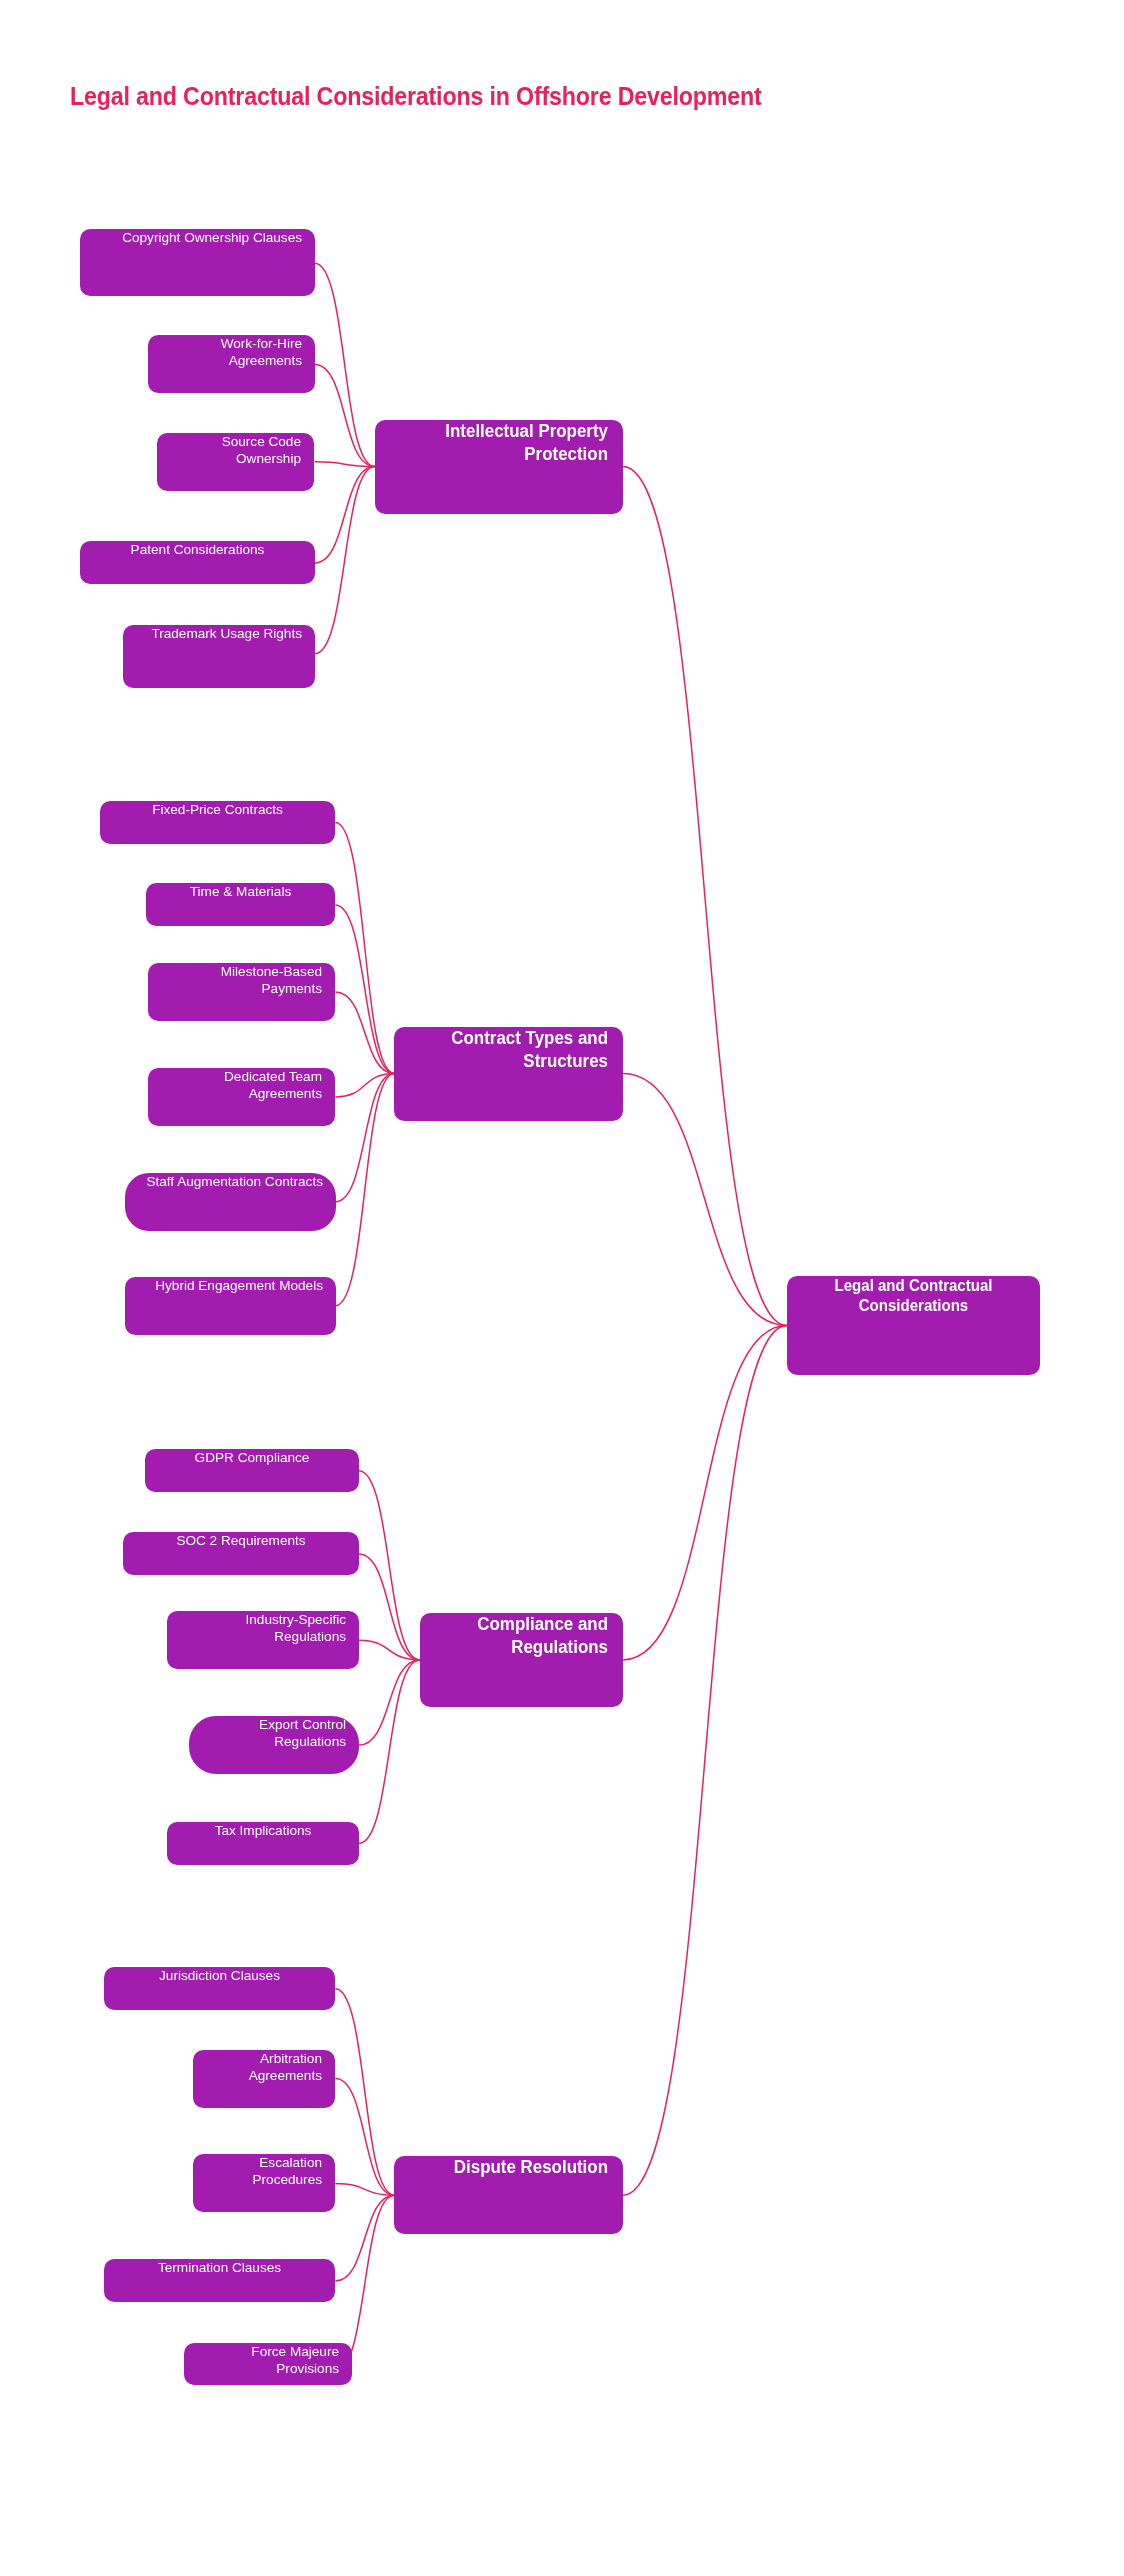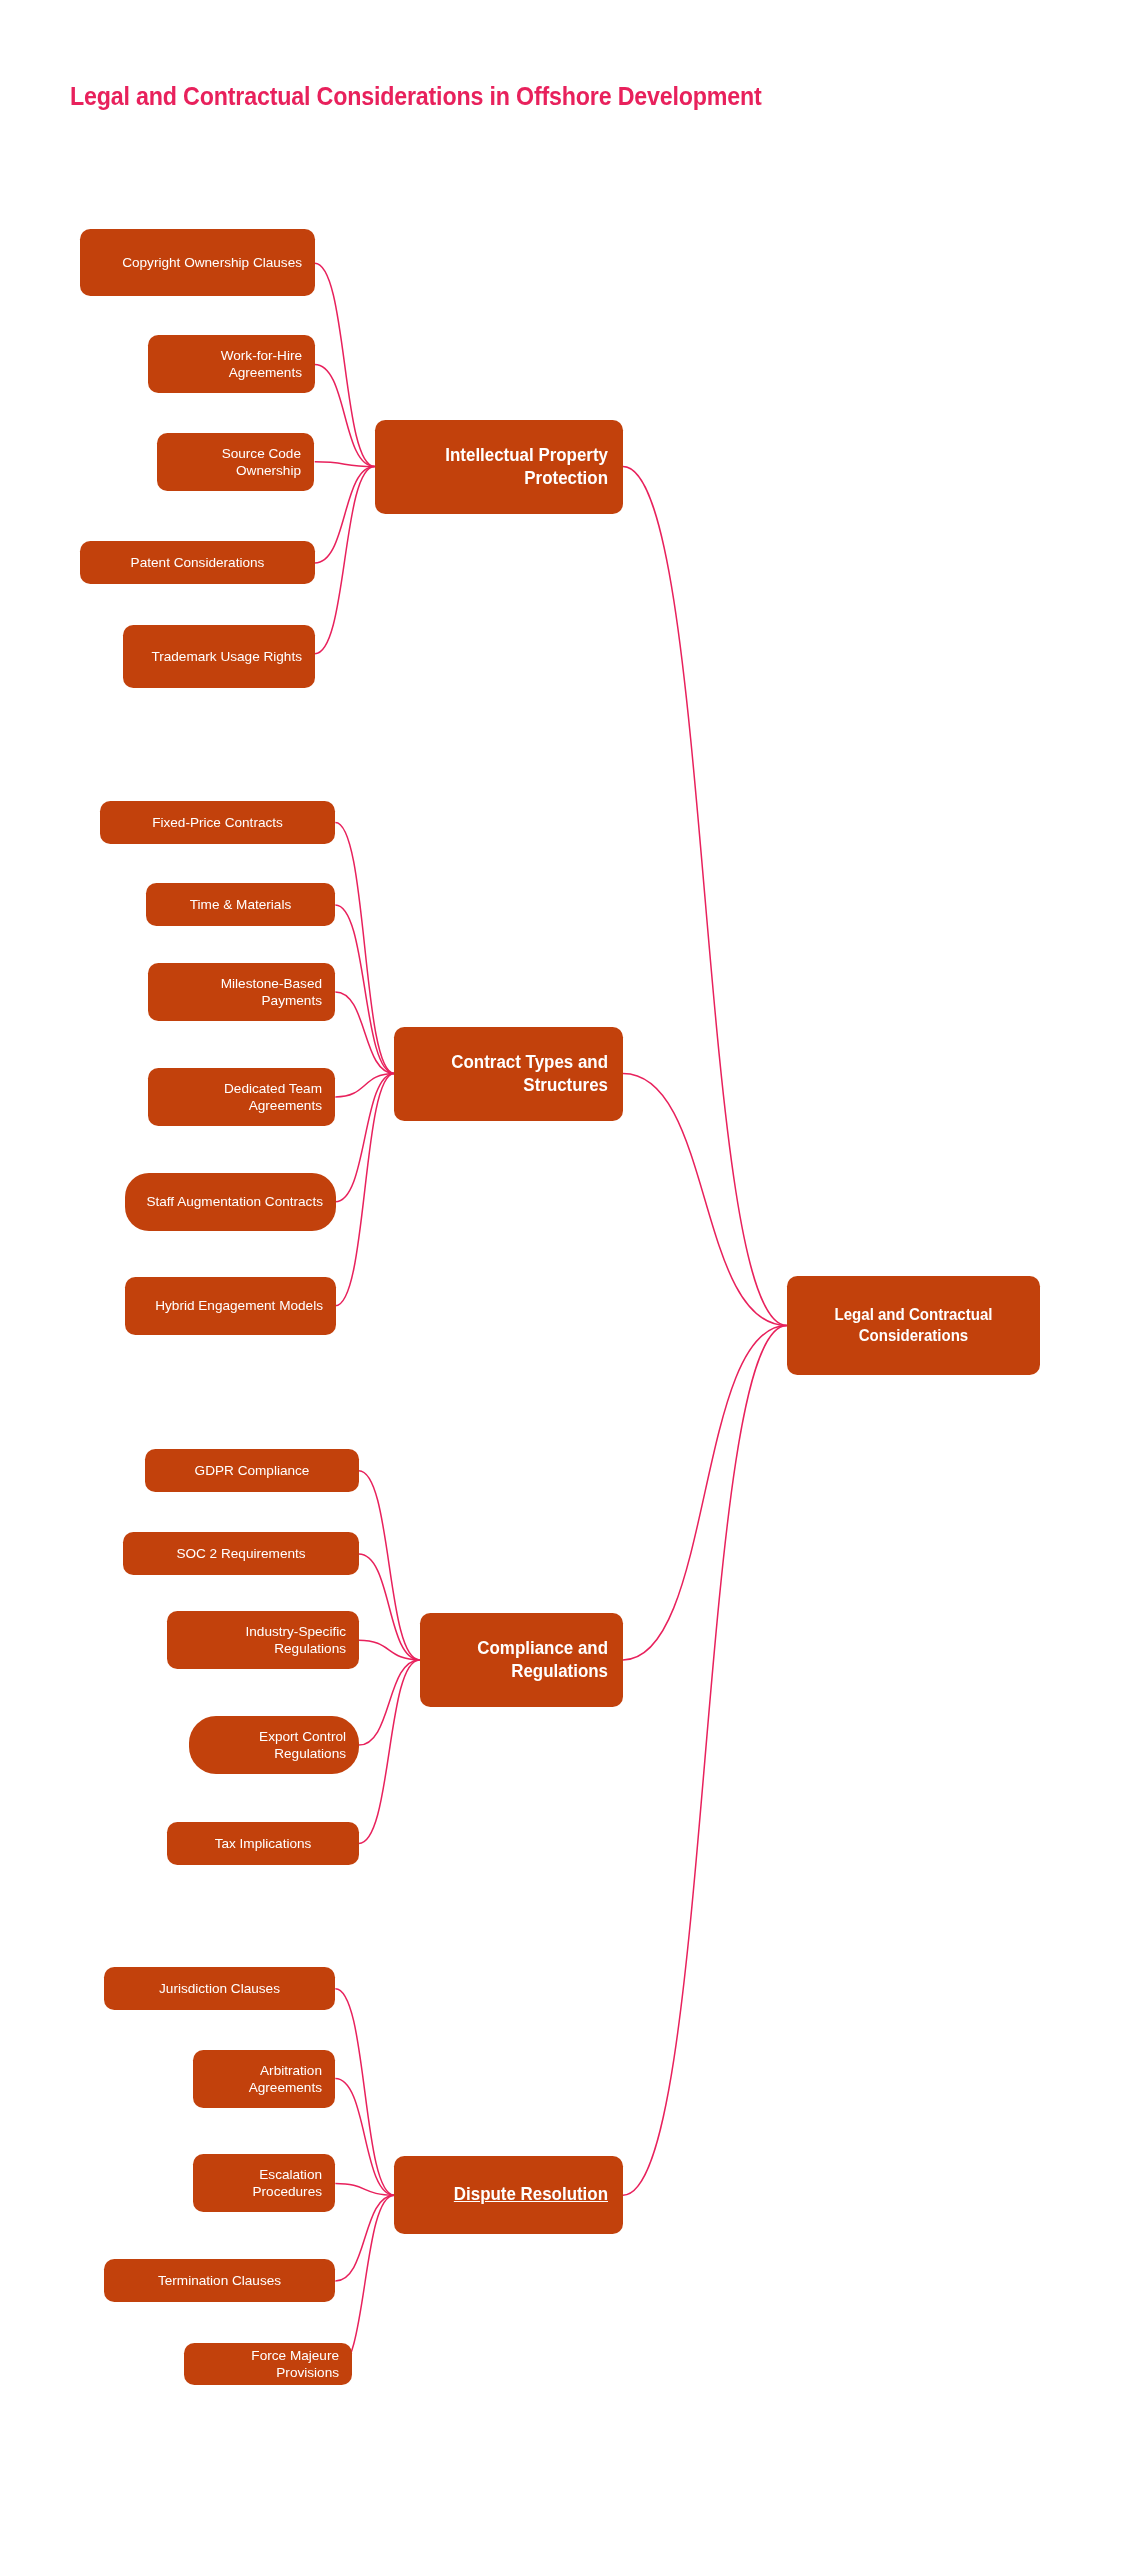--- a/index.html
+++ b/index.html
@@ -36,25 +36,24 @@
   }
   svg#links {
     position: absolute;
     left: 0; top: 0;
     width: 1124px;
     height: 2576px;
     pointer-events: none;
   }
   .node {
     position: absolute;
-    background: #c2410c;
+    background: #a21caf;
     border-radius: 10.3px;
     color: #ffffff;
     display: flex;
-    align-items: center;
     box-sizing: border-box;
   }
   .node .lbl {
     width: 100%;
     display: block;
     line-height: 1.28;
   }
   
   .leaf {
     padding: 0 13px;
@@ -177,21 +176,21 @@
       </div>
       <div class="node leaf" style="left: 167px; top: 1611px; width: 192px; height: 58px;">
         <span class="lbl">Industry-Specific Regulations</span>
       </div>
       <div class="node leaf" style="left: 189px; top: 1716px; width: 170px; height: 58px; border-radius: 27px;">
         <span class="lbl">Export Control Regulations</span>
       </div>
       <div class="node leaf single" style="left: 167px; top: 1822px; width: 192px; height: 43px;">
         <span class="lbl">Tax Implications</span>
       </div>
-      <div class="node branch" style="left: 394px; top: 2156px; width: 229px; height: 78px; text-decoration: underline;">
+      <div class="node branch" style="left: 394px; top: 2156px; width: 229px; height: 78px;">
         <span class="lbl">Dispute Resolution</span>
       </div>
       <div class="node leaf single" style="left: 104px; top: 1967px; width: 231px; height: 43px;">
         <span class="lbl">Jurisdiction Clauses</span>
       </div>
       <div class="node leaf" style="left: 193px; top: 2050px; width: 142px; height: 58px;">
         <span class="lbl">Arbitration Agreements</span>
       </div>
       <div class="node leaf" style="left: 193px; top: 2154px; width: 142px; height: 58px;">
         <span class="lbl">Escalation Procedures</span>

